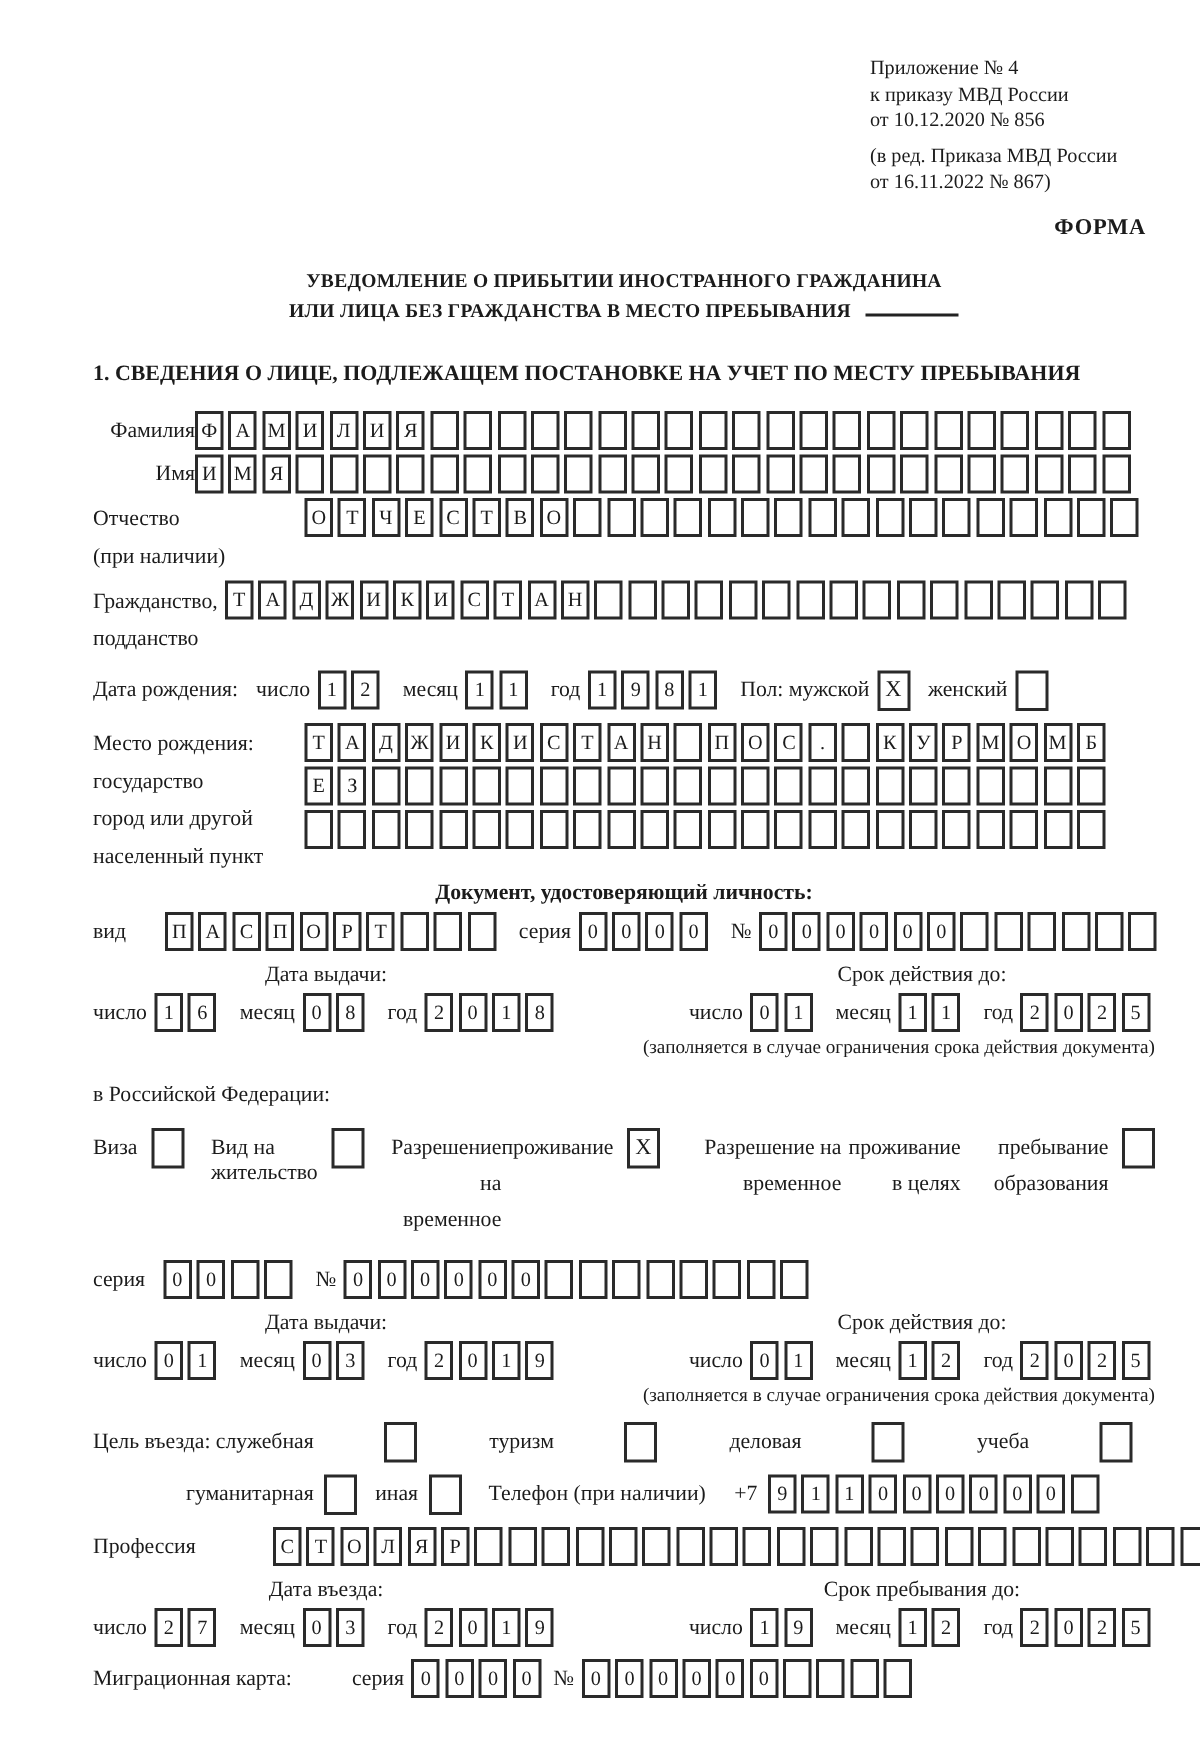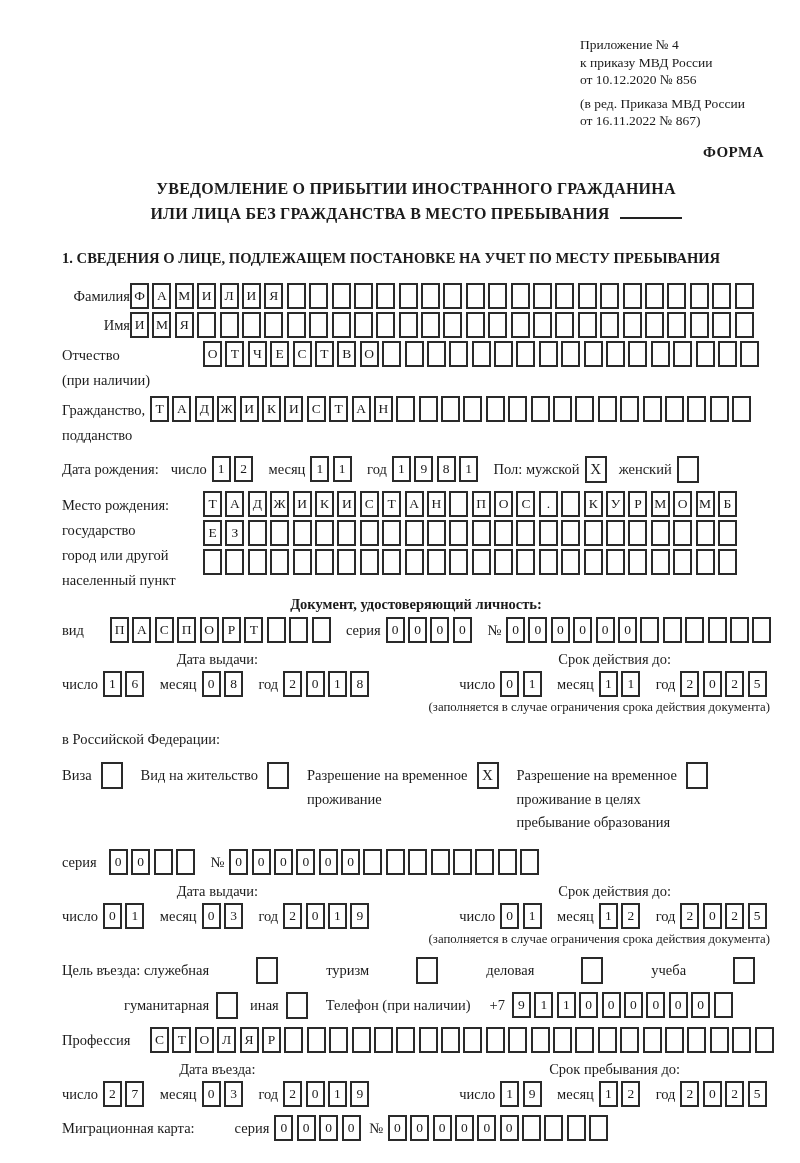--- a/index.html
+++ b/index.html
@@ -9,21 +9,21 @@
     -webkit-font-smoothing:antialiased;
   }
   .page{box-sizing:border-box;width:800px;height:1163px;padding:36px 30px 12px 62px;overflow:hidden;}
 
   
   .appendix{width:190px;margin-left:auto;font-size:13.5px;line-height:1.3;}
   .appendix .gap{height:6px;}
   .forma{text-align:right;font-weight:bold;font-size:15px;margin-top:14px;padding-right:6px;letter-spacing:.5px;}
 
   
-  .title{text-align:center;font-weight:bold;font-size:16px;line-height:1.55;margin-top:16px;letter-spacing:.2px;}
+  .title{text-align:center;font-weight:bold;font-size:13px;line-height:1.55;margin-top:16px;letter-spacing:.2px;}
   .blank-underline{display:inline-block;width:62px;border-bottom:2px solid #222;margin-left:10px;vertical-align:baseline;}
 
   .sec-heading{font-weight:bold;font-size:14.6px;margin-top:24px;margin-bottom:16px;}
 
   
   .frow{display:flex;align-items:flex-start;margin-bottom:3px;font-size:14.5px;}
   .flabel{flex:none;padding-top:5px;}
   .w68{width:68px;text-align:right;} .w88{width:88px;} .w141{width:141px;} .w48{width:48px;}
   .stack{display:flex;flex-direction:column;line-height:25px;padding-top:2px;}
 
@@ -49,21 +49,21 @@
   .date-heading{text-align:center;margin-bottom:3px;}
   .date-line{display:flex;align-items:flex-start;}
 
   .note-right{text-align:right;font-size:12.8px;margin:3px 0 10px;}
 
   .res-line{font-size:14.5px;line-height:1.95;}
 
   .cbrow{display:flex;align-items:flex-start;margin:8px 0 14px;font-size:14.5px;}
   .cbitem{display:flex;align-items:flex-start;}
   .cbl{padding-top:5px;margin-right:9px;}
-  .stackc{display:flex;flex-direction:column;text-align:left;line-height:1.65;padding-top:2px;}
+  .stackc{display:flex;flex-direction:row;text-align:right;line-height:1.65;padding-top:2px;}
 
   .plbl{flex:none;padding-top:5px;margin-right:7px;}
   .ml8{margin-left:8px;} .ml12{margin-left:12px;} .ml18{margin-left:18px;} .ml40{margin-left:40px;}
   .indent{margin-left:62px;}
 </style>
 </head>
 <body>
 
 <div class="page">
 
@@ -561,21 +561,21 @@
         <span class="cell">0</span>
         <span class="cell">0</span>
         <span class="cell">0</span>
         <span class="cell">0</span>
         <span class="cell">0</span>
         <span class="cell">0</span>
         <span class="cell"></span>
       </span>
   </div>
 
-  <div class="frow" style="margin-top:8px;">
+  <div class="frow" style="margin-top:8px;gap:32px;">
     <span class="flabel w88">Профессия</span>
     <span class="cells">
         <span class="cell">С</span>
         <span class="cell">Т</span>
         <span class="cell">О</span>
         <span class="cell">Л</span>
         <span class="cell">Я</span>
         <span class="cell">Р</span>
         <span class="cell"></span>
         <span class="cell"></span>

